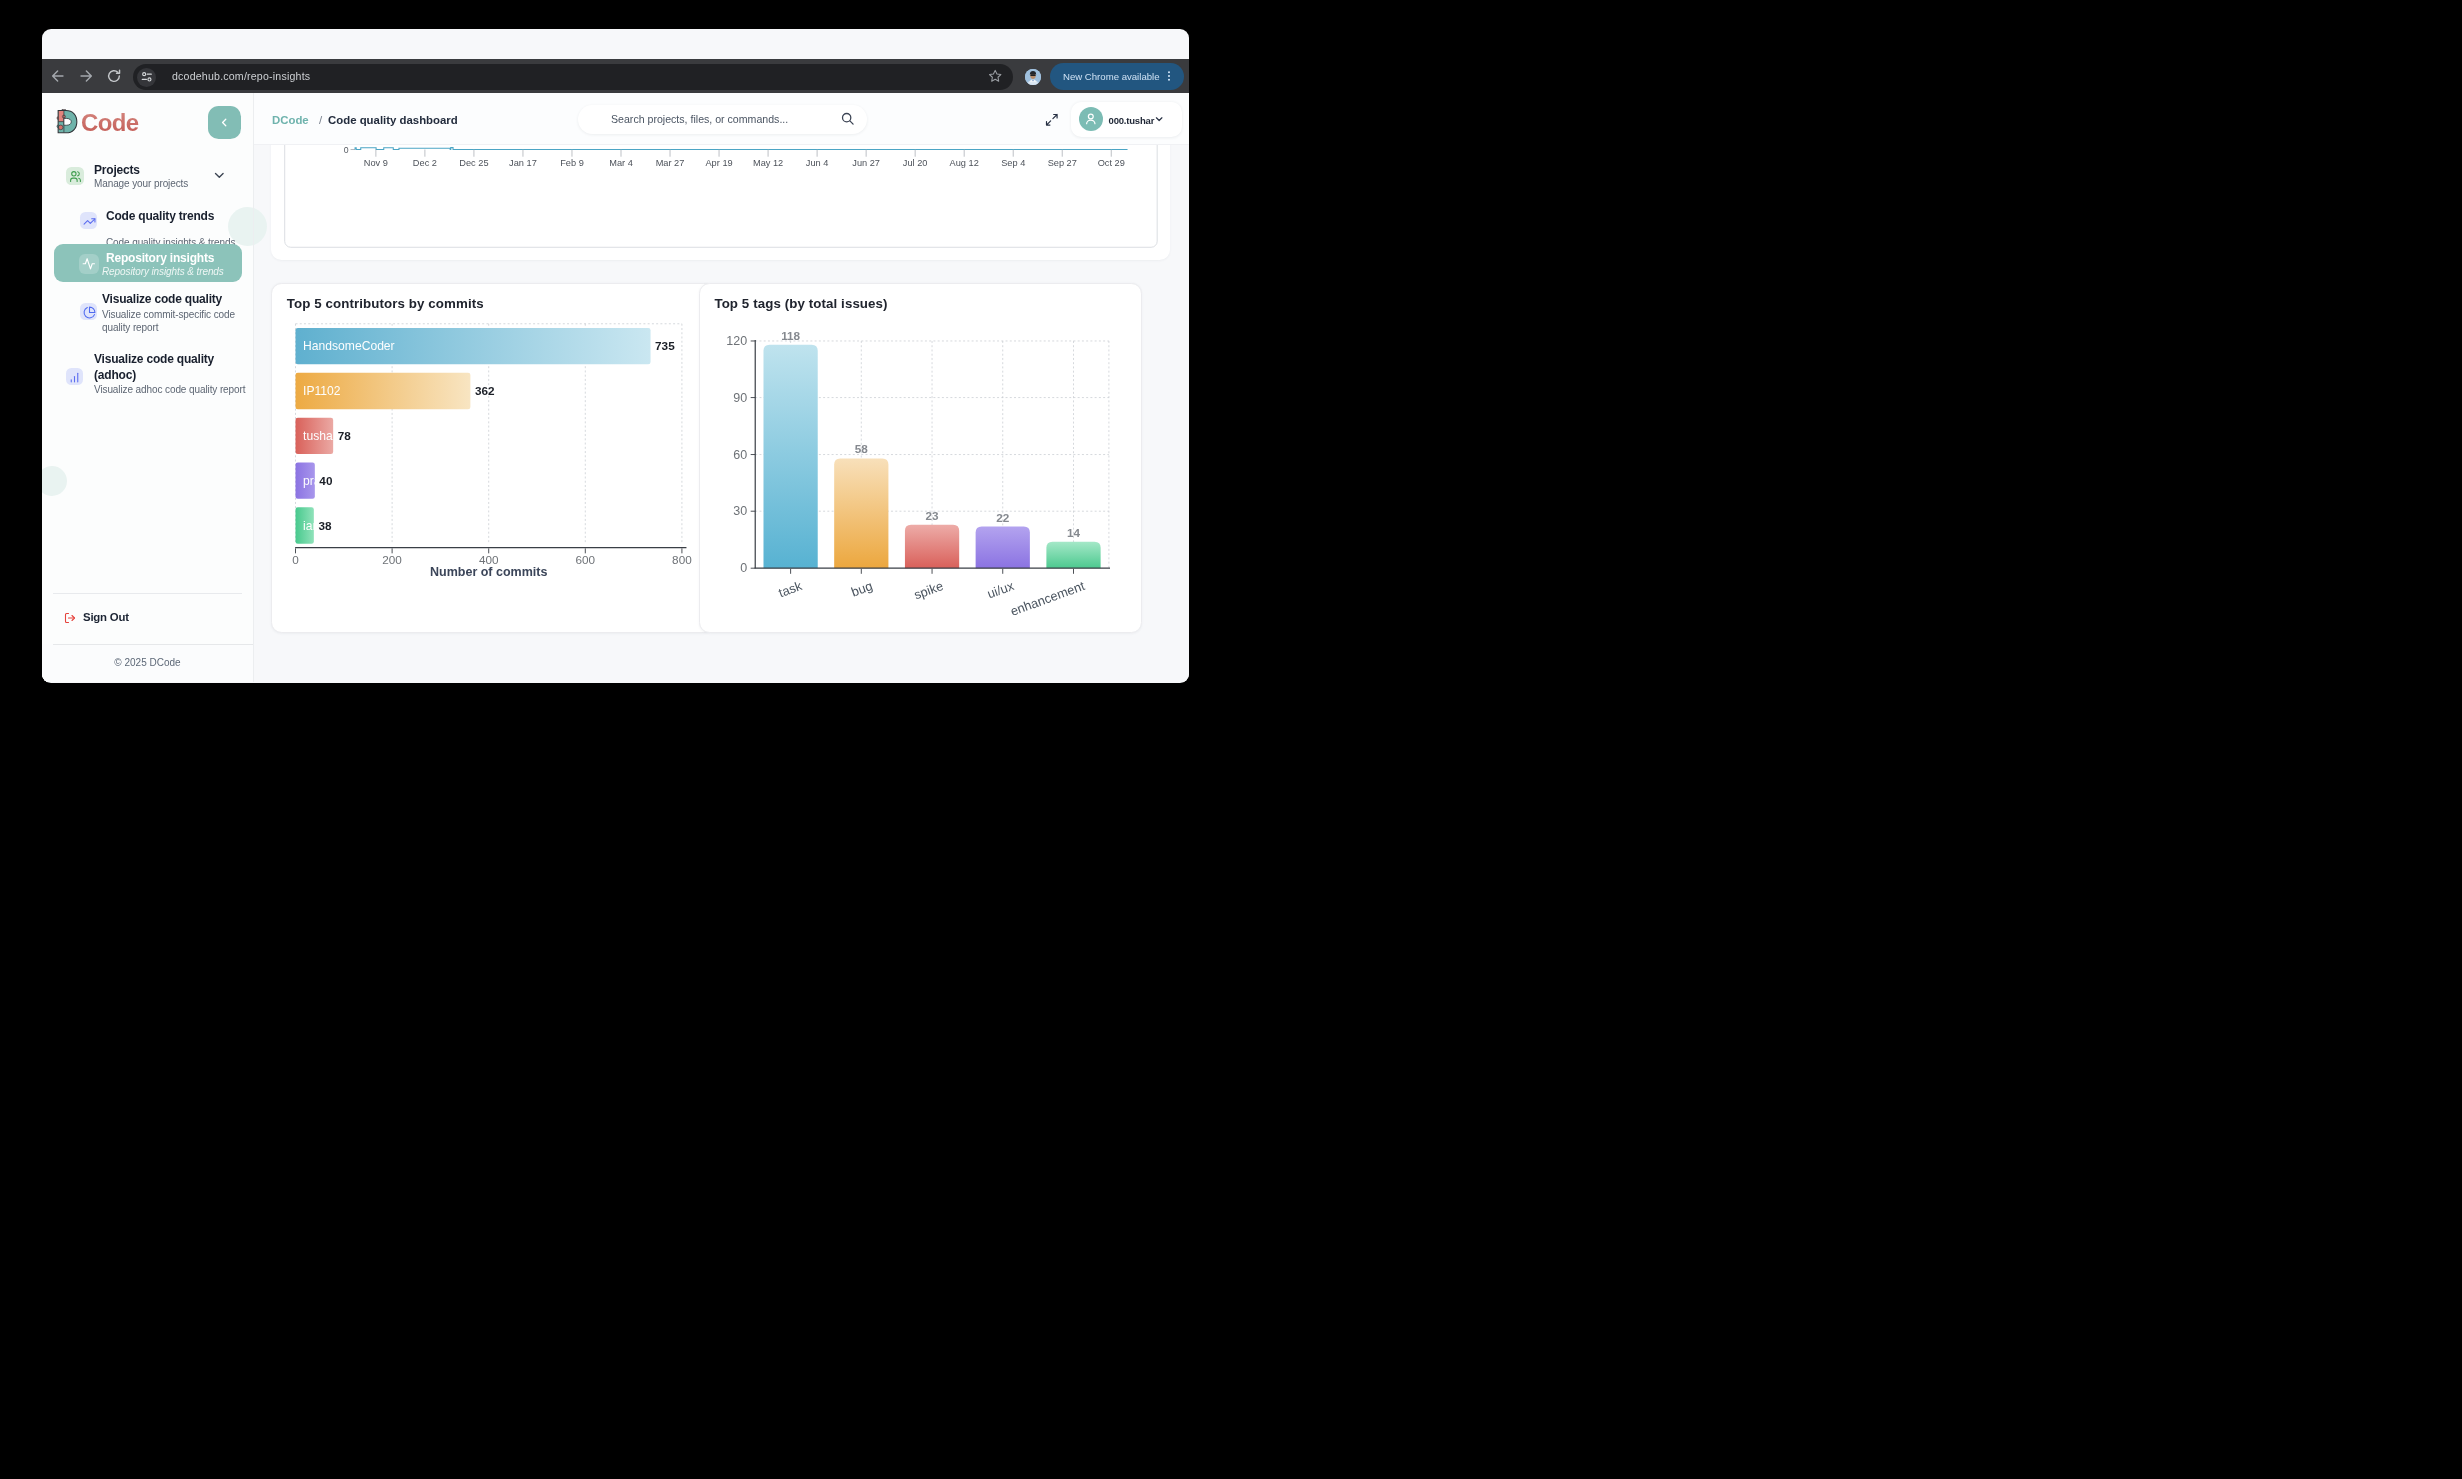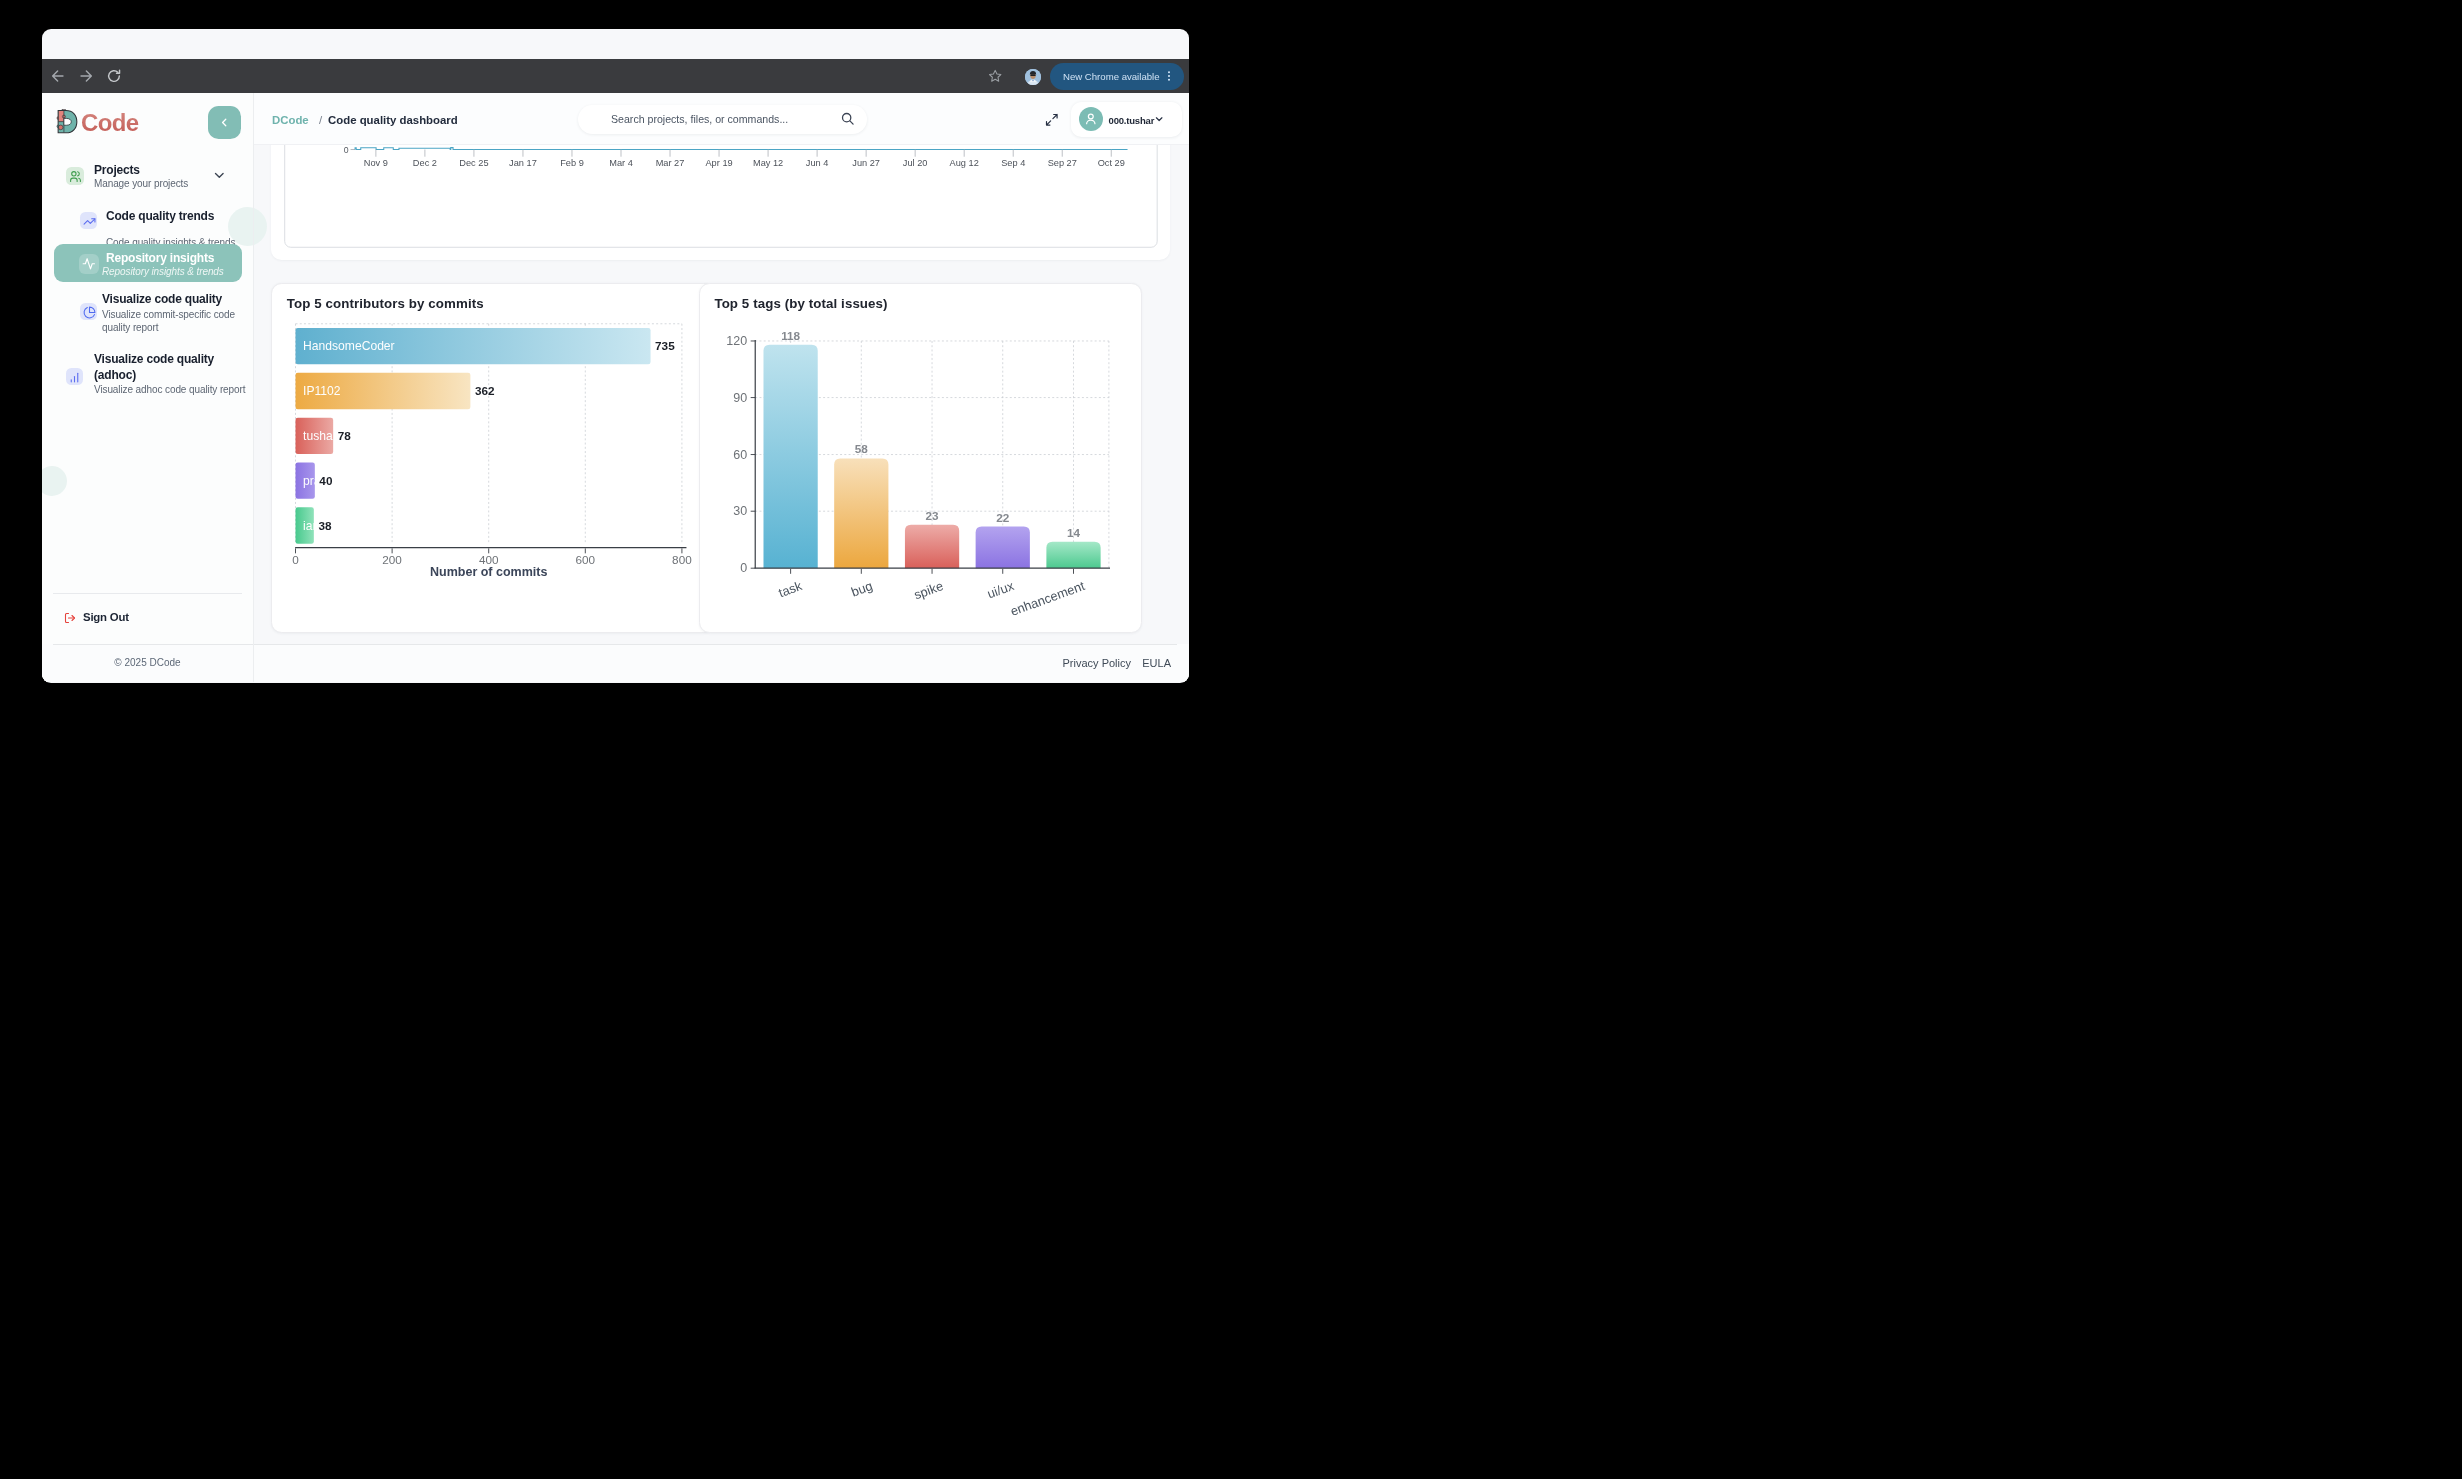--- a/index.html
+++ b/index.html
@@ -78,20 +78,30 @@
     <svg style="position:absolute;left:8.3px;top:9px;width:16px;height:16px" viewBox="0 0 21 21">
         <path d="M17 10.5 H4 M10 4 L3.5 10.5 L10 17" stroke="#a4a8ad" stroke-width="1.9" fill="none" stroke-linecap="round" stroke-linejoin="round"></path>
       </svg>
     <svg style="position:absolute;left:36px;top:9px;width:16px;height:16px" viewBox="0 0 21 21">
         <path d="M4 10.5 H17 M11 4 L17.5 10.5 L11 17" stroke="#a4a8ad" stroke-width="1.9" fill="none" stroke-linecap="round" stroke-linejoin="round"></path>
       </svg>
     <svg style="position:absolute;left:64px;top:9px;width:16px;height:16px" viewBox="0 0 21 21">
         <path d="M17.5 10.5 a7 7 0 1 1 -2.05 -4.95" stroke="#c3c6c9" stroke-width="1.9" fill="none" stroke-linecap="round"></path>
         <path d="M17.8 2.8 v4 h-4" fill="none" stroke="#c3c6c9" stroke-width="1.9" stroke-linecap="round" stroke-linejoin="round"></path>
       </svg>
+    <div id="urlpill">
+      <div style="position:absolute;left:4px;top:3.5px;width:19px;height:19px;border-radius:50%;background:#35363a;"></div>
+      <svg style="position:absolute;left:6.6px;top:6px;width:13.6px;height:13.6px" viewBox="0 0 18 18">
+          <circle cx="5.5" cy="5.5" r="2" stroke="#d5d8da" stroke-width="1.5" fill="none"></circle>
+          <path d="M9.5 5.5 H15" stroke="#d5d8da" stroke-width="1.5" stroke-linecap="round"></path>
+          <circle cx="12.5" cy="12.5" r="2" stroke="#d5d8da" stroke-width="1.5" fill="none"></circle>
+          <path d="M3 12.5 H8.5" stroke="#d5d8da" stroke-width="1.5" stroke-linecap="round"></path>
+        </svg>
+      <span id="urltxt">dcodehub.com/repo-insights</span>
+    </div>
     <svg style="position:absolute;left:946px;top:10px;width:14.4px;height:14.4px" viewBox="0 0 19 19">
         <path d="M9.5 1.8 L11.8 6.6 L17 7.3 L13.2 10.9 L14.1 16.1 L9.5 13.6 L4.9 16.1 L5.8 10.9 L2 7.3 L7.2 6.6 Z" fill="none" stroke="#9b9fa4" stroke-width="1.4" stroke-linejoin="round"></path>
       </svg>
     <div style="position:absolute;left:983px;top:9.5px;width:16px;height:16px;border-radius:50%;background:#aecde8;overflow:hidden">
       <svg viewBox="0 0 21 21" style="width:16px;height:16px">
           <rect x="0" y="0" width="21" height="21" fill="#9fc0de"></rect>
           <path d="M3 21 a7.5 6.5 0 0 1 15 0 z" fill="#dbe7f2"></path>
           <rect x="7" y="5" width="7" height="8" rx="3.2" fill="#b98e6d"></rect>
           <path d="M6.3 7.5 C6.3 3.8 8 2.6 10.5 2.6 C13 2.6 14.7 3.8 14.7 7.5 L14 6.8 H7 Z" fill="#23262c"></path>
           <rect x="7" y="7" width="7" height="2.3" rx="1.1" fill="#1d2126"></rect>
@@ -404,25 +414,20 @@
                 <circle cx="9" cy="6" r="3.2"></circle>
                 <path d="M3.5 15.5 a5.5 4.8 0 0 1 11 0"></path>
               </svg>
             </div>
           <span id="uname">000.tushar</span>
           <svg id="uchev" viewBox="0 0 12 12">
               <path d="M2 4 L6 8 L10 4" stroke="#273043" stroke-width="1.7" fill="none" stroke-linecap="round" stroke-linejoin="round"></path>
             </svg>
         </div>
       </div>
-      <div id="mfoot">
-          <div class="line"></div>
-        <a style="right:58px;">Privacy Policy</a>
-        <a style="right:18px;">EULA</a>
-      </div>
     </div>
   </div>
 </div>
 <svg width="0" height="0" style="position:absolute">
   <defs>
     <g id="dlogo">
       <clipPath id="dclip">
           <path d="M6 3 H28 C46 3 58 15 58 34 C58 53 46 65 28 65 H6 Z"></path>
         </clipPath>
       <circle cx="7" cy="24" r="4.2" fill="#e2837c" stroke="#2f3438" stroke-width="1.6"></circle>

